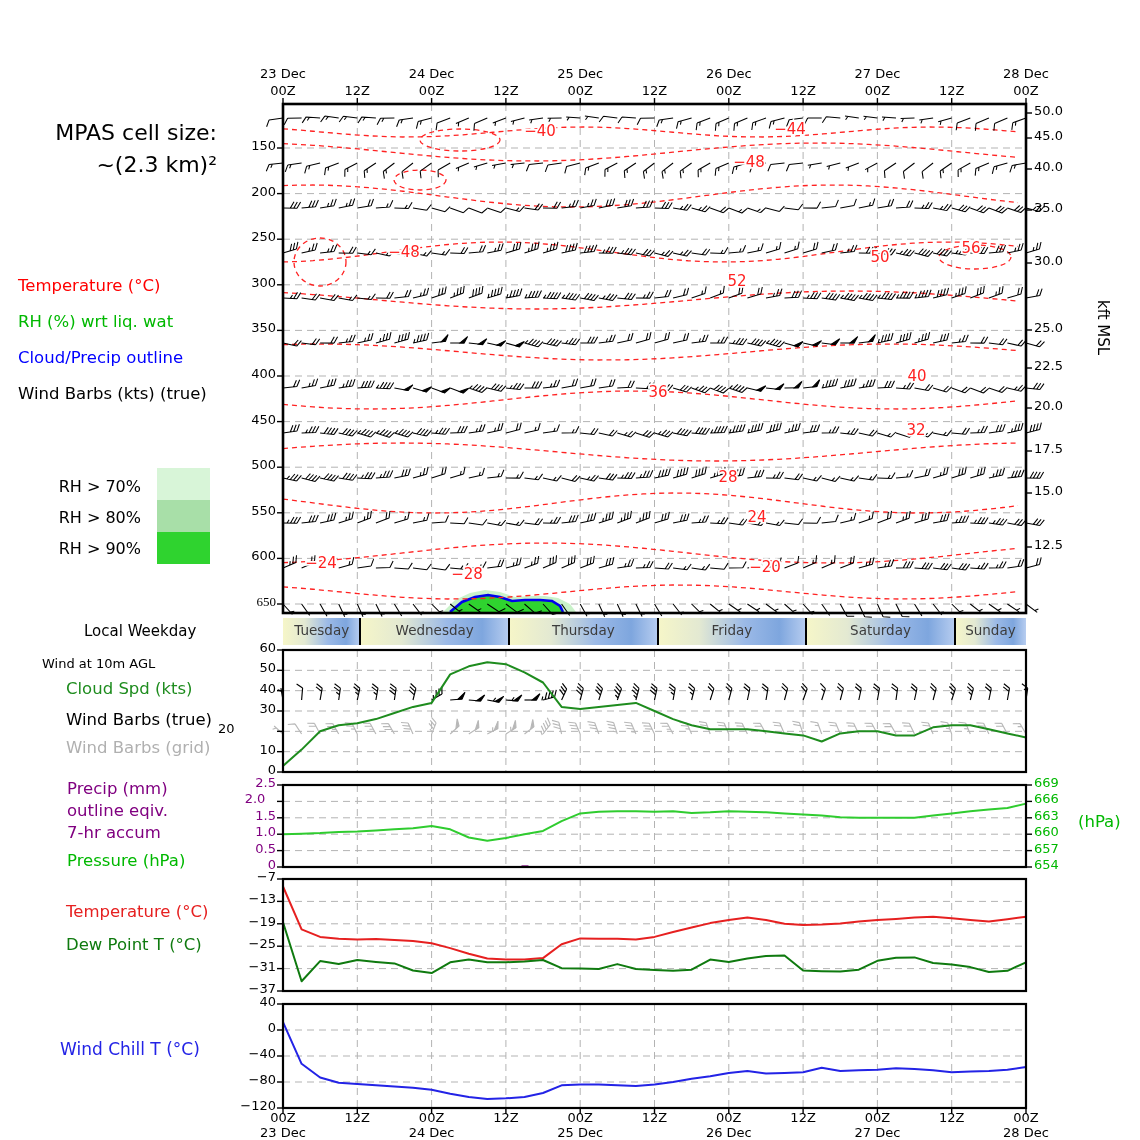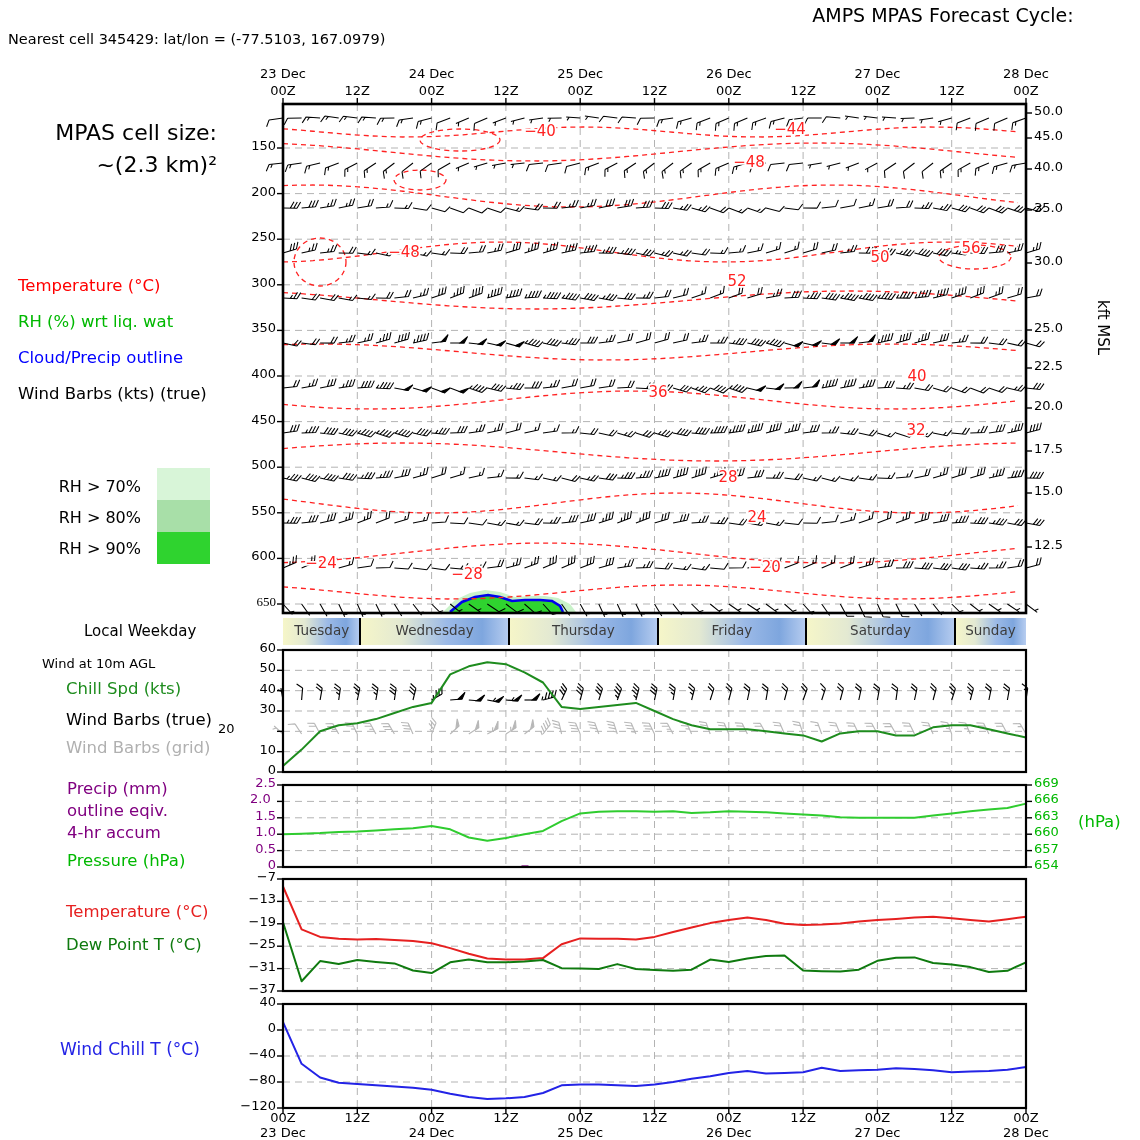--- a/index.html
+++ b/index.html
@@ -20,22 +20,20 @@
   .strip-seg{position:absolute;top:0;height:27px;
      background:linear-gradient(90deg,#f6f6c8 0%,#e3e9d2 28%,#9cbae7 58%,#7ea6de 82%,#b7cdf0 100%);}
   .strip-div{position:absolute;top:0;width:2px;height:27px;background:#000;}
   .strip-lbl{position:absolute;top:4px;font-size:13.5px;color:#3c3c3c;text-align:center;}
   .swatch{position:absolute;left:157px;width:53px;height:32px;}
 </style>
 </head>
 <body>
 <div id="app">
 
-<div class="abs h2" style="left:8px;top:31px;">Nearest cell 345429: lat/lon = (-77.5103, 167.0979)</div>
-<div class="abs h1 center" style="left:748px;top:4px;width:390px;">AMPS MPAS Forecast Cycle:</div>
 
 <div class="abs right" style="left:15px;top:120px;width:202px;font-size:22px;">MPAS cell size:</div>
 <div class="abs right" style="left:15px;top:152px;width:202px;font-size:22px;">~(2.3 km)²</div>
 
 <div class="abs lg red" style="left:18px;top:276px;">Temperature (°C)</div>
 <div class="abs lg grn" style="left:18px;top:312px;">RH (%) wrt liq. wat</div>
 <div class="abs lg blu" style="left:18px;top:348px;">Cloud/Precip outline</div>
 <div class="abs lg blk" style="left:18px;top:384px;">Wind Barbs (kts) (true)</div>
 
 <div class="abs right" style="left:40px;top:477px;width:101px;font-size:16px;">RH &gt; 70%</div>
@@ -60,27 +58,27 @@
       <div class="strip-div" style="left: 373.6px;"></div>
       <div class="strip-seg" style="left: 523.2px; width: 148.6px;"></div>
       <div class="strip-lbl" style="left: 523.2px; width: 148.6px;">Saturday</div>
       <div class="strip-div" style="left: 522.2px;"></div>
       <div class="strip-seg" style="left: 671.8px; width: 71.2px;"></div>
       <div class="strip-lbl" style="left: 671.8px; width: 71.2px;">Sunday</div>
       <div class="strip-div" style="left: 670.8px;"></div>
     </div>
 
 <div class="abs" style="left:42px;top:656px;font-size:13px;">Wind at 10m AGL</div>
-<div class="abs lg dgrn" style="left:66px;top:679px;color:#1e8c1e;">Chill Spd (kts)</div>
+<div class="abs lg dgrn" style="left:66px;top:679px;color:#1e8c1e;">Cloud Spd (kts)</div>
 <div class="abs lg blk" style="left:66px;top:710px;">Wind Barbs (true)</div>
 <div class="abs lg gry" style="left:66px;top:738px;">Wind Barbs (grid)</div>
 
 <div class="abs lg purp" style="left:67px;top:779px;">Precip (mm)</div>
 <div class="abs lg purp" style="left:67px;top:801px;">outline eqiv.</div>
-<div class="abs lg purp" style="left:67px;top:823px;">4-hr accum</div>
+<div class="abs lg purp" style="left:67px;top:823px;">7-hr accum</div>
 <div class="abs lg grn" style="left:67px;top:851px;">Pressure (hPa)</div>
 <div class="abs lg grn" style="left:1078px;top:812px;">(hPa)</div>
 
 <div class="abs lg tempred" style="left:66px;top:902px;">Temperature (°C)</div>
 <div class="abs lg dgrn" style="left:66px;top:935px;">Dew Point T (°C)</div>
 <div class="abs wcblu" style="left:60px;top:1039px;font-size:17px;">Wind Chill T (°C)</div>
 
 <div class="abs" style="left:1112px;top:300px;font-size:15px;transform:rotate(90deg);transform-origin:0 0;">kft MSL</div>
 
 <svg id="plot" width="1140" height="1140">
@@ -906,21 +904,21 @@
     <div class="tk " style="left: 1034px; top: 484px; width: 48px; text-align: left;">15.0</div>
     <div class="tk " style="left: 1034px; top: 538px; width: 48px; text-align: left;">12.5</div>
     <div class="tk " style="left: 234px; top: 641px; width: 42px; text-align: right;">60</div>
     <div class="tk " style="left: 234px; top: 661.333px; width: 42px; text-align: right;">50</div>
     <div class="tk " style="left: 234px; top: 681.667px; width: 42px; text-align: right;">40</div>
     <div class="tk " style="left: 234px; top: 702px; width: 42px; text-align: right;">30</div>
     <div class="tk " style="left: 218px; top: 722.333px; width: 42px; text-align: left;">20</div>
     <div class="tk " style="left: 234px; top: 742.667px; width: 42px; text-align: right;">10</div>
     <div class="tk " style="left: 234px; top: 763px; width: 42px; text-align: right;">0</div>
     <div class="tk purp" style="left: 234px; top: 776px; width: 42px; text-align: right;">2.5</div>
-    <div class="tk purp" style="left: 250px; top: 792.4px; width: 42px; text-align: left;">2.0</div>
+    <div class="tk purp" style="left: 234px; top: 792.4px; width: 42px; text-align: center;">2.0</div>
     <div class="tk purp" style="left: 234px; top: 808.8px; width: 42px; text-align: right;">1.5</div>
     <div class="tk purp" style="left: 234px; top: 825.2px; width: 42px; text-align: right;">1.0</div>
     <div class="tk purp" style="left: 234px; top: 841.6px; width: 42px; text-align: right;">0.5</div>
     <div class="tk purp" style="left: 234px; top: 858px; width: 42px; text-align: right;">0</div>
     <div class="tk grn" style="left: 1034px; top: 776px; width: 48px; text-align: left;">669</div>
     <div class="tk grn" style="left: 1034px; top: 792.4px; width: 48px; text-align: left;">666</div>
     <div class="tk grn" style="left: 1034px; top: 808.8px; width: 48px; text-align: left;">663</div>
     <div class="tk grn" style="left: 1034px; top: 825.2px; width: 48px; text-align: left;">660</div>
     <div class="tk grn" style="left: 1034px; top: 841.6px; width: 48px; text-align: left;">657</div>
     <div class="tk grn" style="left: 1034px; top: 858px; width: 48px; text-align: left;">654</div>

